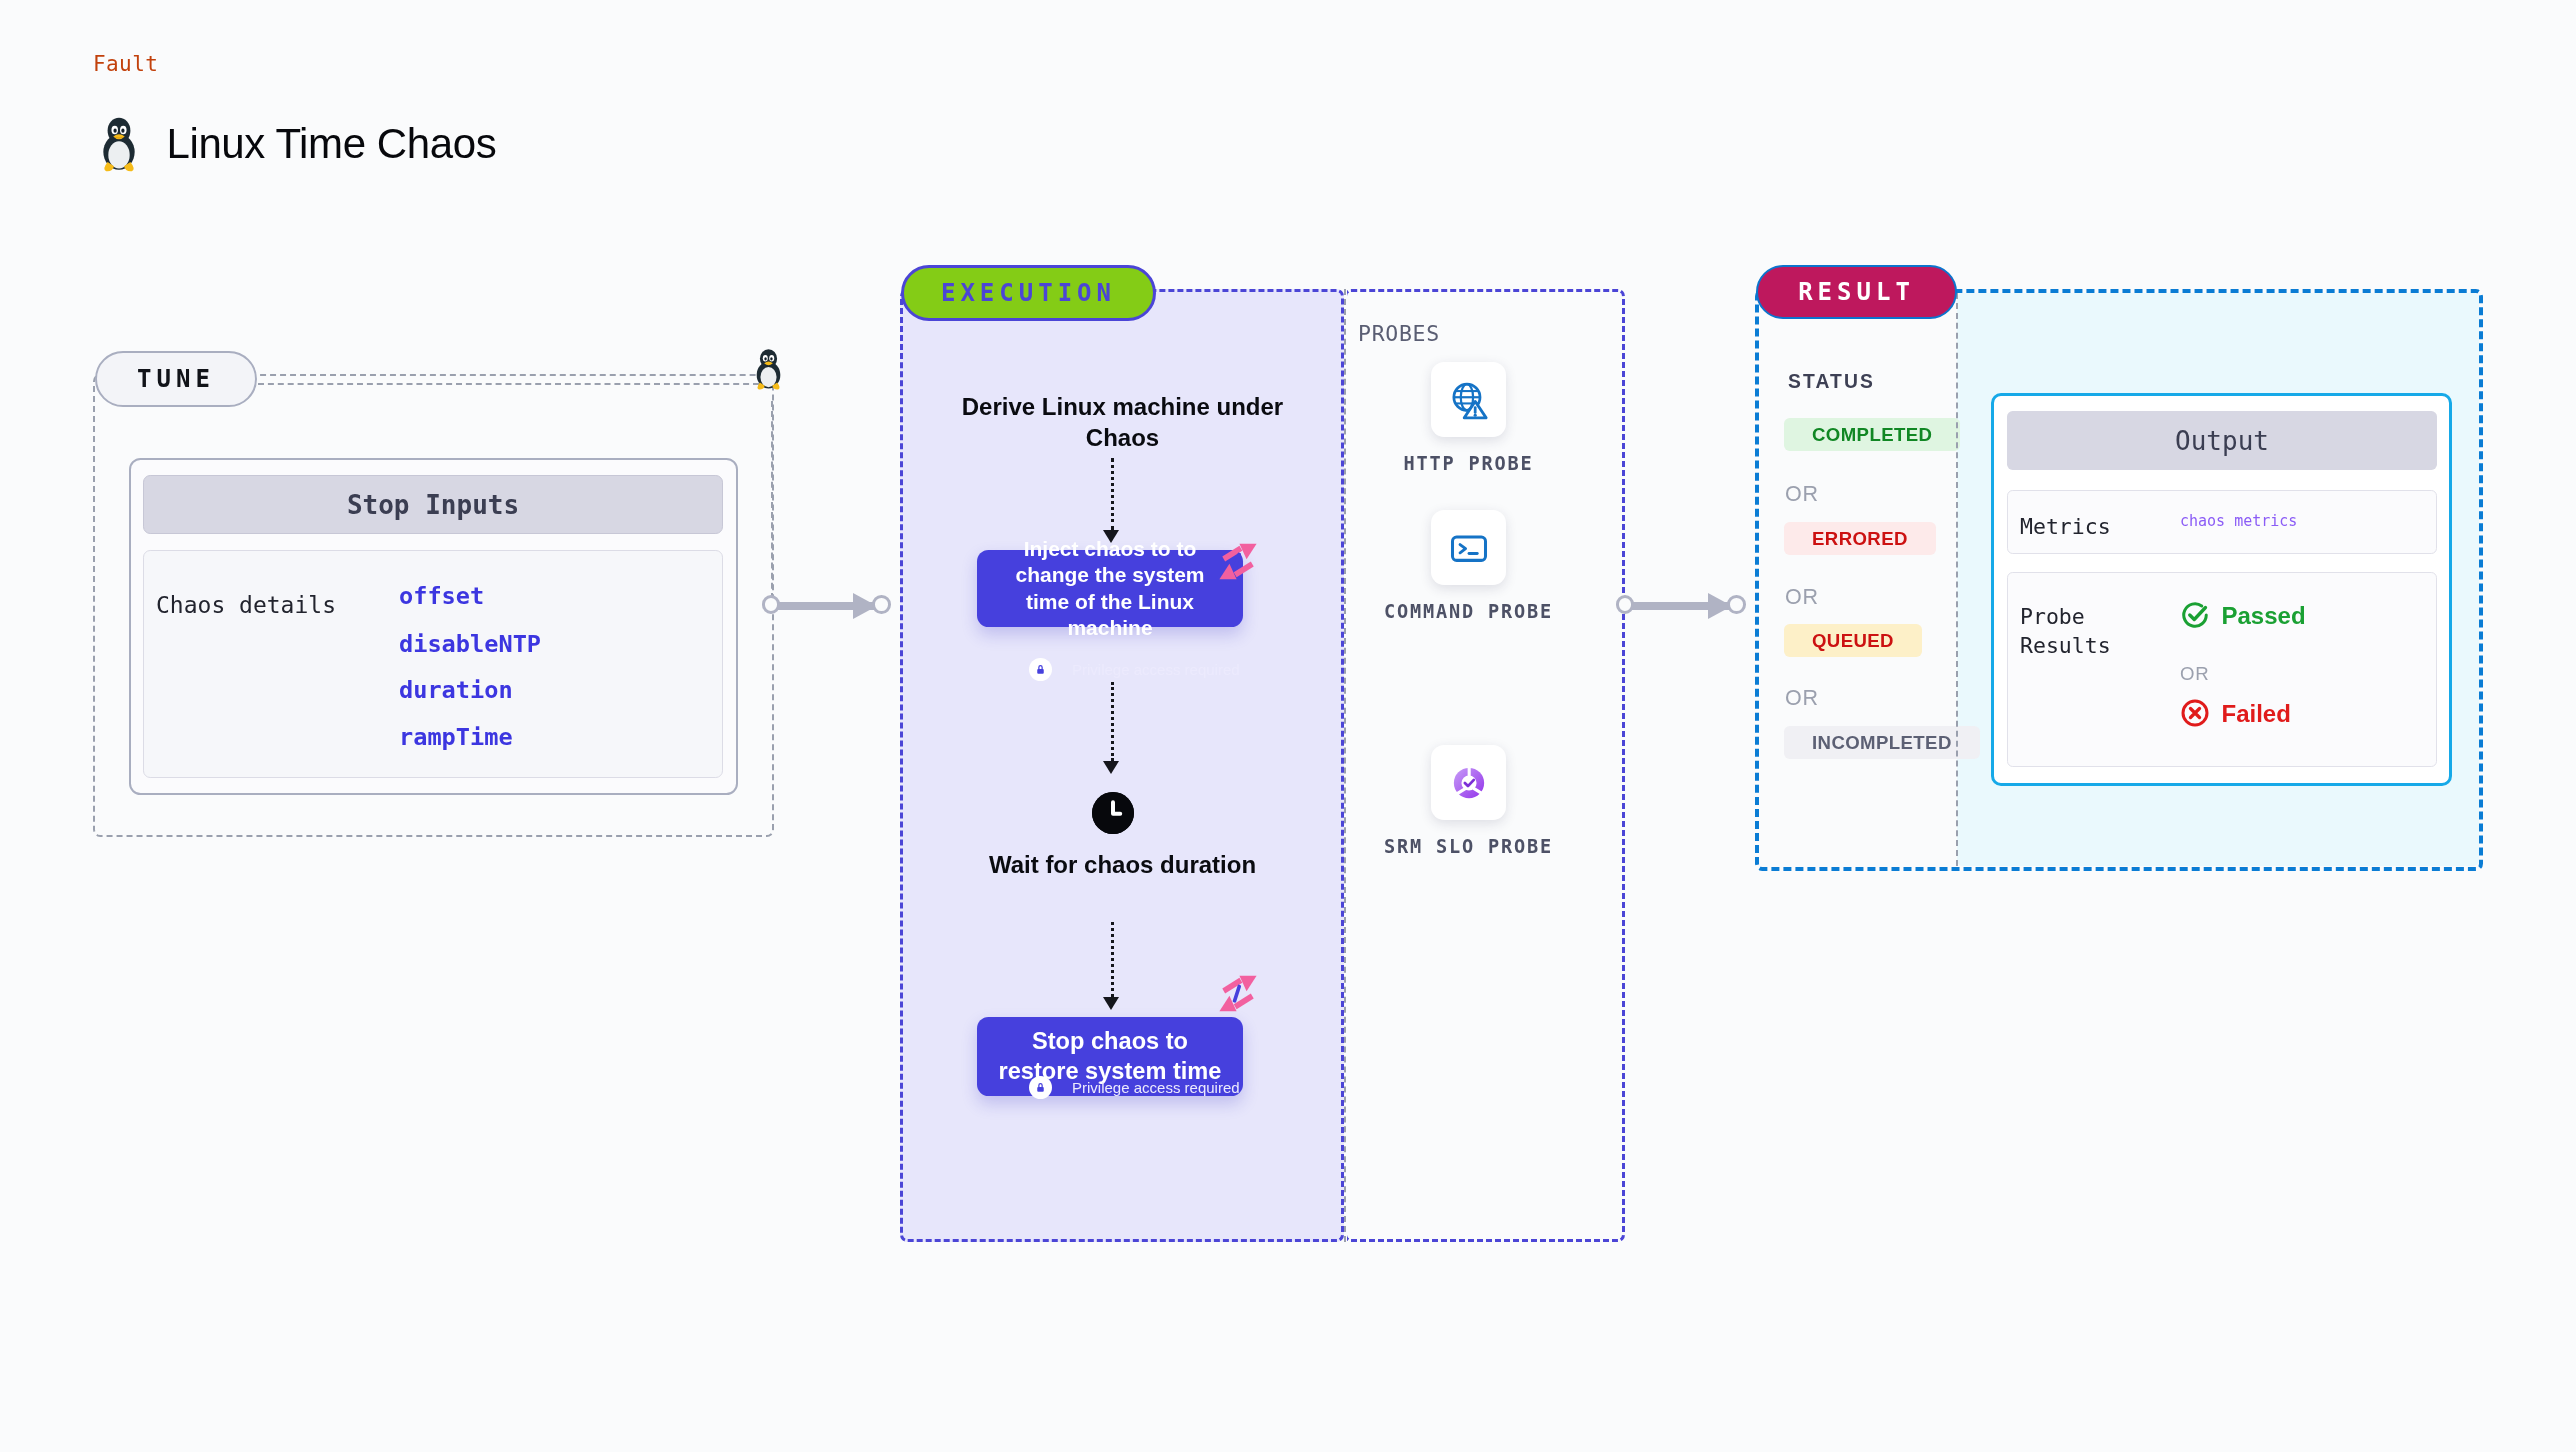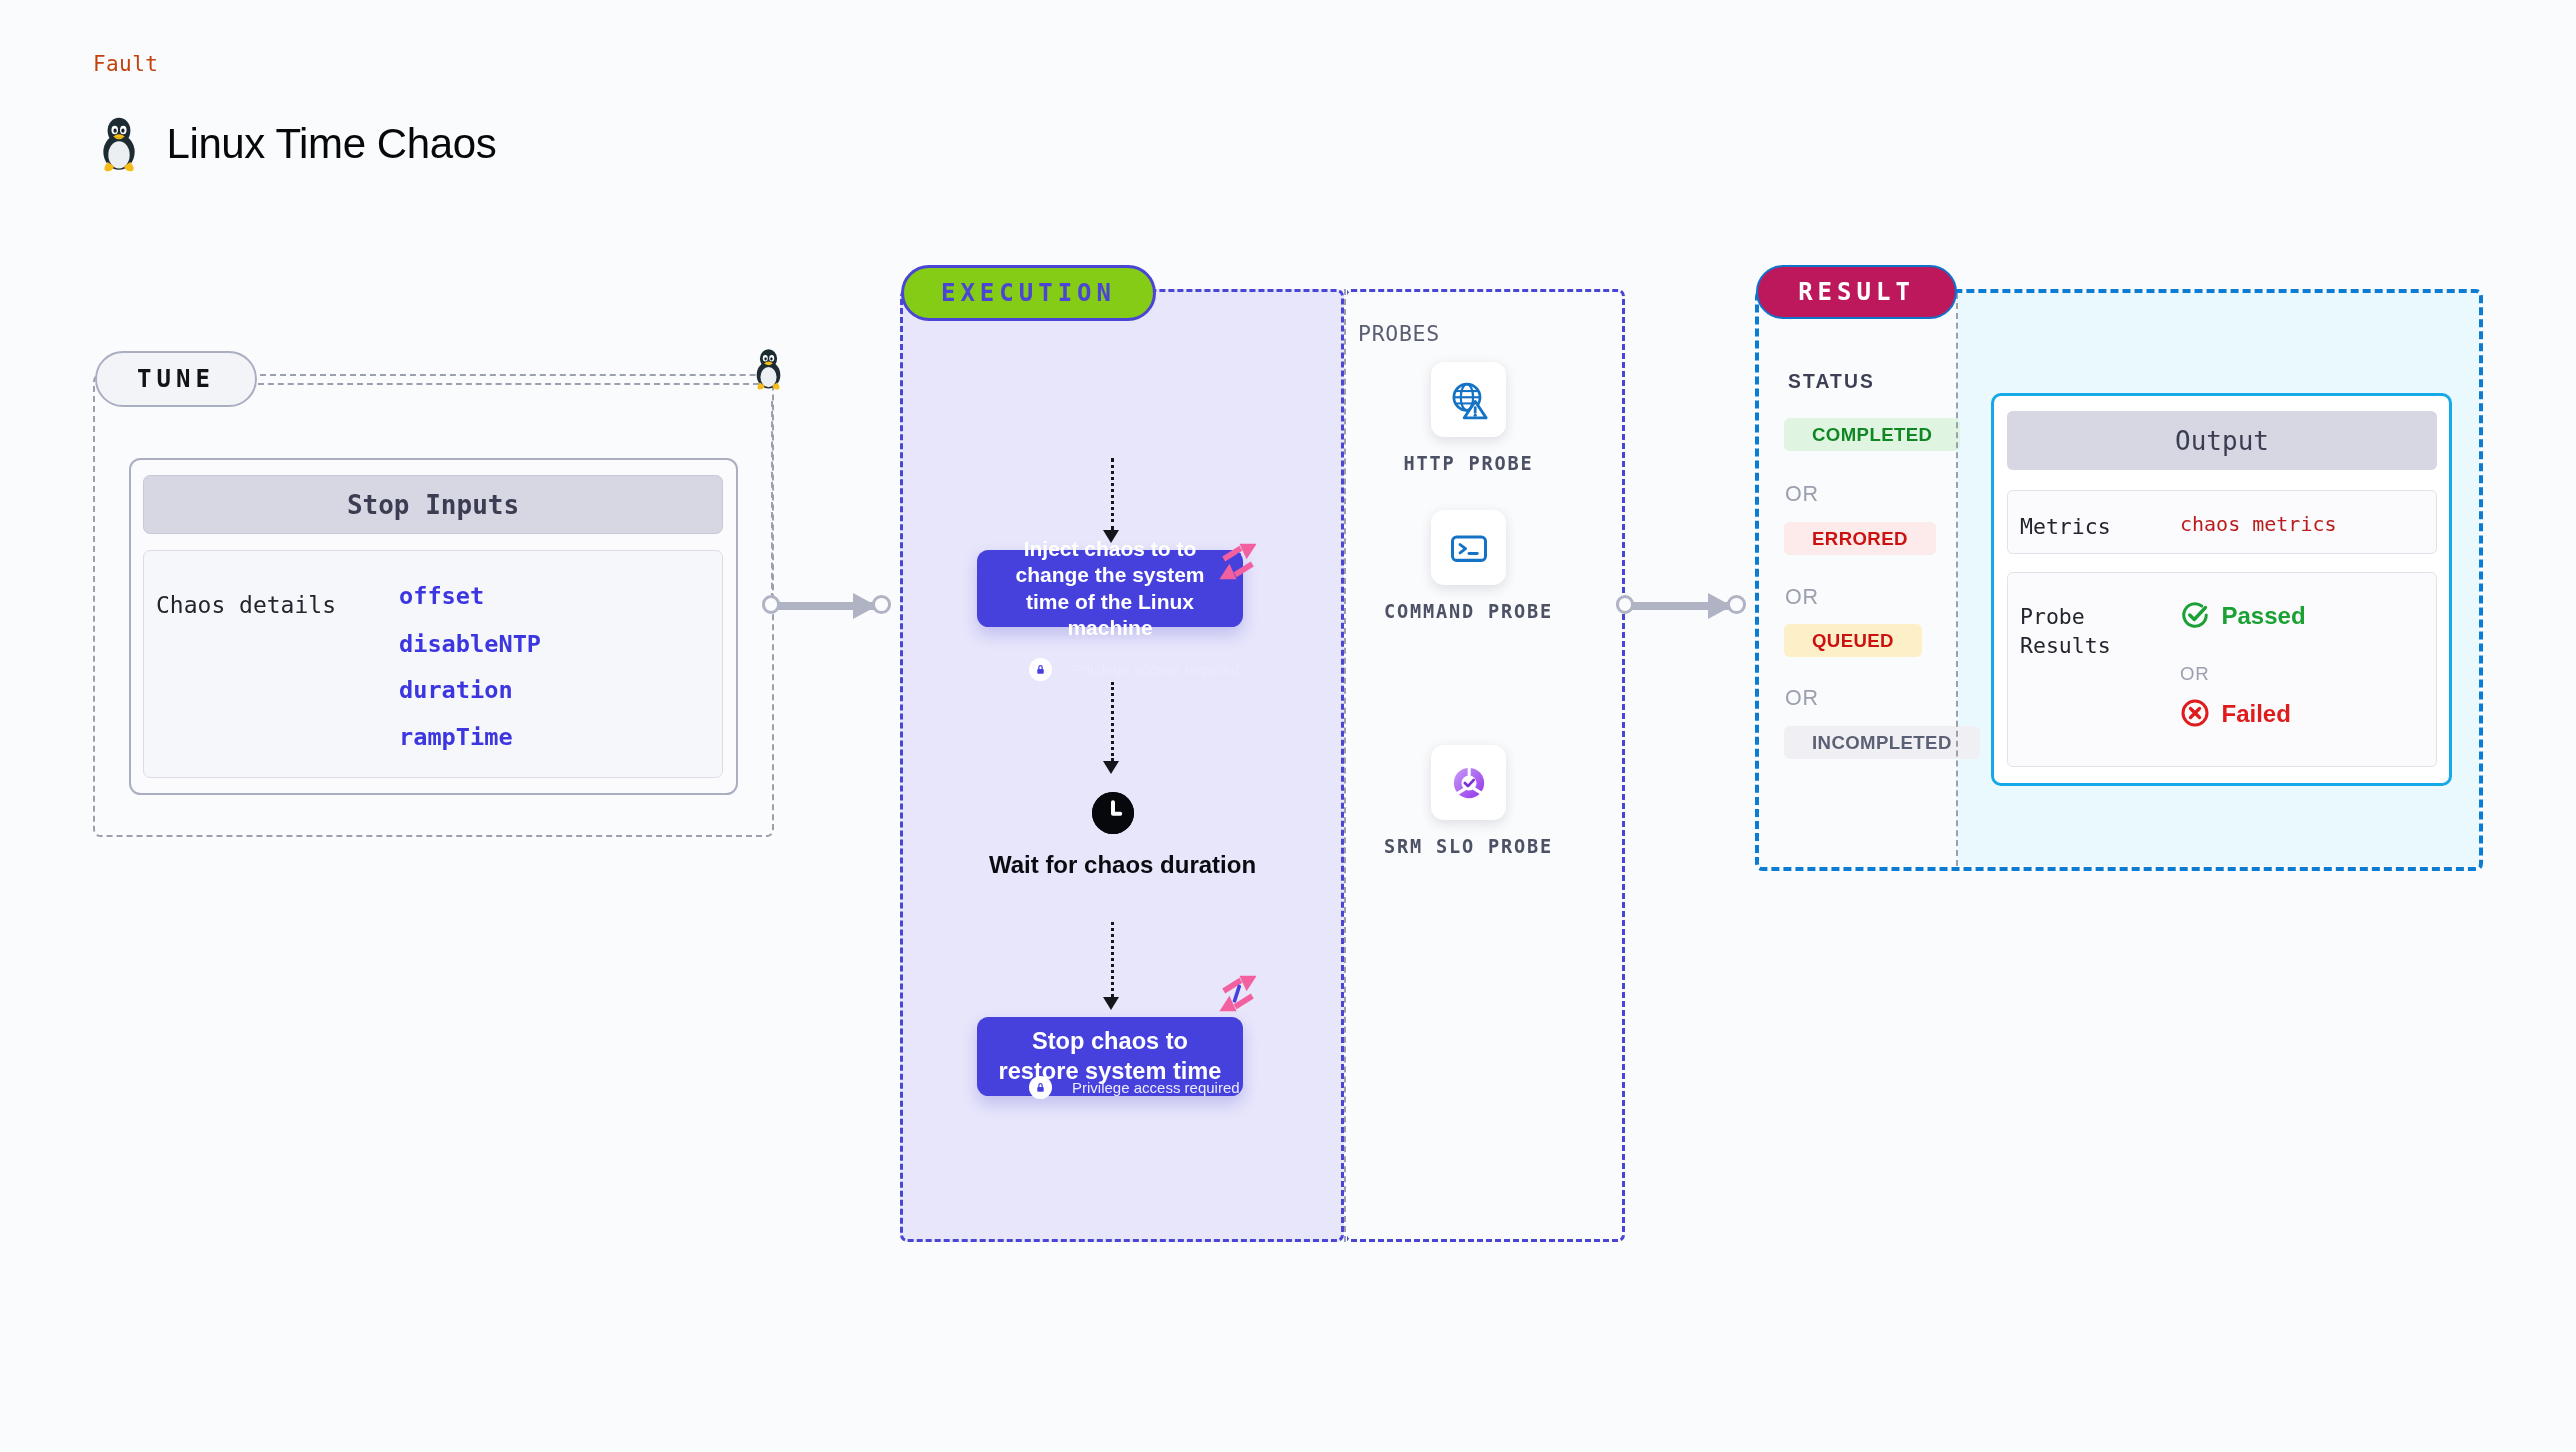--- a/index.html
+++ b/index.html
@@ -128,21 +128,21 @@
   }
   .out-row {
     position: absolute; background: #fbfbfd; border: 1.4px solid #e1e1ea; border-radius: 5.7px;
   }
   .out-key {
     position: absolute; font-family: "DejaVu Sans Mono", monospace;
     font-size: 21.5px; color: #22242e; line-height: 1.35;
   }
   .out-val-mono {
     position: absolute; font-family: "DejaVu Sans Mono", monospace;
-    font-size: 20px; color: #b91c1c;
+    font-size: 15px; color: #8b5cf6;
   }
   .verdict { position: absolute; display: flex; align-items: center; gap: 11.5px; }
   .verdict-text { font-size: 24px; font-weight: 700; }
 
   
   .conn { position: absolute; height: 15.8px; }
   .conn-bar { position: absolute; left: 0; top: 3.6px; height: 8.6px; background: #b0b3c4; }
   .conn-head {
     position: absolute; top: -5px; width: 0; height: 0;
     border-top: 13px solid transparent; border-bottom: 13px solid transparent;
@@ -260,20 +260,21 @@
       <rect x="37" y="42" width="18" height="4.5" fill="#ffffff" transform="rotate(32 46 44)"></rect>
       <path d="M26 32 L30.5 36.5 L39 27.5" fill="none" stroke="#7c2fd6" stroke-width="4" stroke-linecap="round" stroke-linejoin="round"></path>
     </svg>
   </div>
   <div class="probe-name" style="left:1361px; top:834px;">SRM SLO PROBE</div>
 
   <div class="exec-fill" style="left:900px; top:289px; width:444px; height:953px;"></div>
   <div class="dashbox dash-indigo" style="left:900px; top:289px; width:444px; height:953px;"></div>
   <div class="pill pill-exec" style="left:901px; top:265px; width:255px; height:56px; font-size:24px;">EXECUTION</div>
 
+  <div class="step-title" style="left:936px; top:392px; width:373px;">Derive Linux machine under Chaos</div>
   <div class="vline" style="left:1111px; top:458px; height:72px;"></div>
   <div class="vhead" style="left:1103px; top:530px;"></div>
 
   <div class="pcard" style="left:977px; top:550px; width:266px; height:77px;">
     <div class="pcard-text">Inject chaos to to change the system time of the Linux machine</div>
   </div>
   <div class="pcard-note" style="position:absolute; left:1029px; top:646px;">
     <div class="lock-badge">
       <svg viewBox="0 0 24 24" width="13" height="13">
         <rect x="6" y="11" width="12" height="9" rx="2" fill="#4640dd"></rect>

